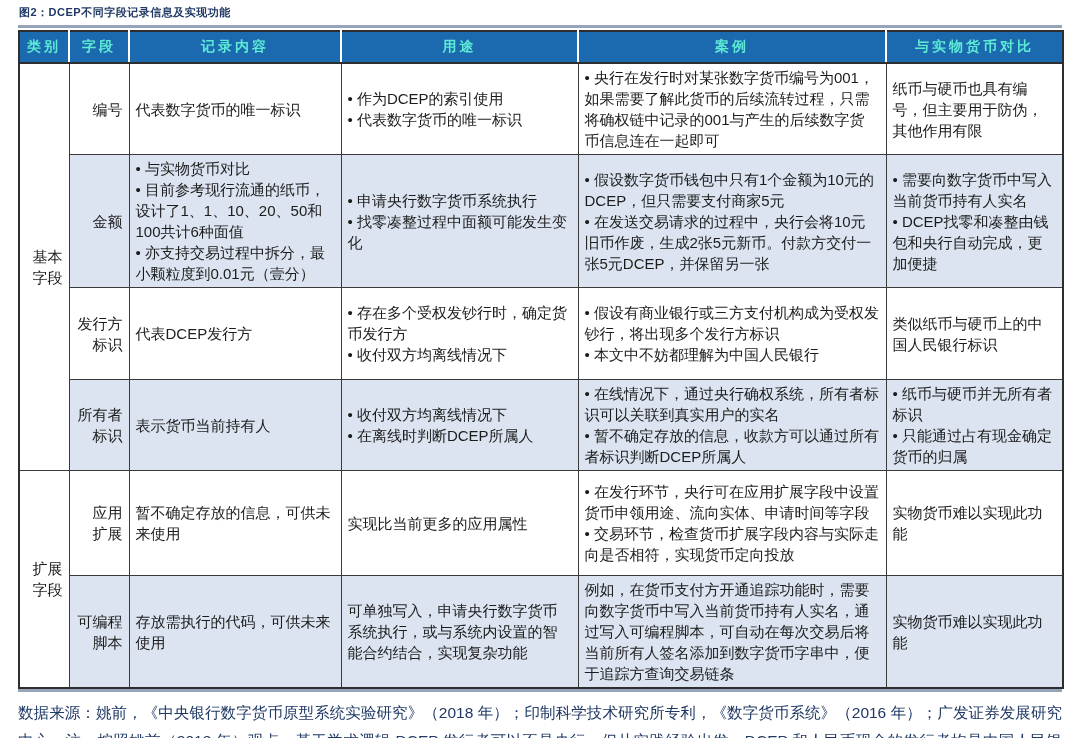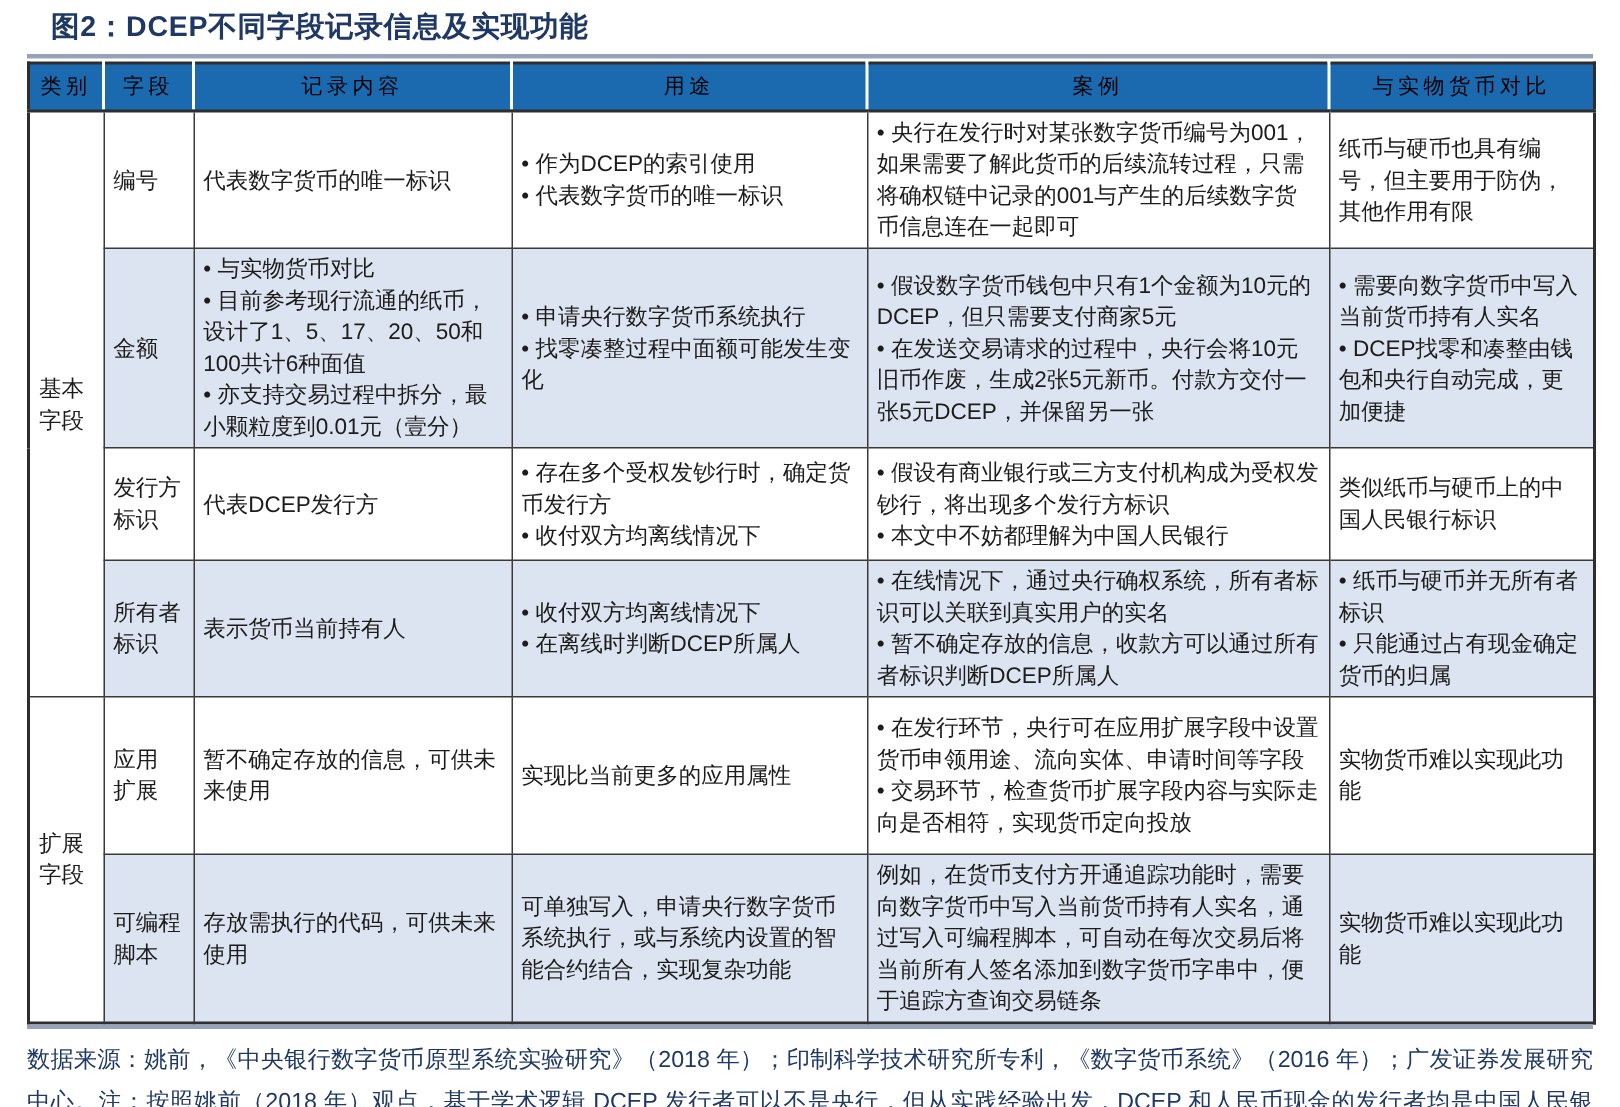--- a/index.html
+++ b/index.html
@@ -6,68 +6,68 @@
   body {
     width: 1080px; height: 738px;
     font-family: "Liberation Sans", sans-serif;
     color: #1c1c1c;
     overflow: hidden;
   }
   .page { padding: 3px 18px 0 18px; }
 
   .fig-title {
     color: #1f3864;
-    font-size: 19px;
+    font-size: 11px;
     font-weight: bold;
-    margin: 2px 0 5px 16px;
+    margin: 2px 0 5px 1px;
     letter-spacing: 0.5px;
   }
   .rule { height: 3px; background: #97a3b8; width: 1044px; }
   .rule.top { margin-bottom: 2px; }
   .rule.bottom { margin-top: 0px; }
 
   table.dcep {
     border-collapse: collapse;
     width: 1044px;
     table-layout: fixed;
     border: 2px solid #2e2e2e;
   }
   table.dcep th {
     background: #1b6ab0;
-    color: #000000;
+    color: #5eead4;
     font-size: 14px;
-    font-weight: normal;
+    font-weight: bold;
     letter-spacing: 3px;
     height: 26px;
     padding: 2px;
     border-bottom: 2px solid #2e2e2e;
   }
   table.dcep th + th { border-left: 2px solid #ffffff; }
 
   table.dcep td {
     border: 1px solid #3a3a3a;
     font-size: 15px;
     line-height: 1.4;
     padding: 3px 6px;
     vertical-align: middle;
     background: #ffffff;
   }
   table.dcep td div { margin: 0; }
 
   td.cat, td.field {
-    text-align: left;
+    text-align: right;
     white-space: pre-line;
     padding: 3px 2px;
   }
   td.cat { background: #ffffff !important; }
   tr.alt td { background: #dbe4f0; }
 
   tr.h80  { height: 80px; }
   tr.h123 { height: 123px; }
-  tr.h75  { height: 75px; }
+  tr.h75  { height: 92px; }
   tr.h85  { height: 85px; }
   tr.h105 { height: 105px; }
   tr.h110 { height: 110px; }
 
   .source {
     width: 1044px;
     color: #1f3864;
     font-size: 15.5px;
     line-height: 1.8;
     margin-top: 7px;
@@ -118,21 +118,21 @@
         </td>
         <td class="compare">
           <div>纸币与硬币也具有编号，但主要用于防伪，其他作用有限</div>
         </td>
       </tr>
 
       <tr class="alt h123">
         <td class="field">金额</td>
         <td class="record">
           <div>• 与实物货币对比</div>
-          <div>• 目前参考现行流通的纸币，设计了1、5、17、20、50和100共计6种面值</div>
+          <div>• 目前参考现行流通的纸币，设计了1、1、10、20、50和100共计6种面值</div>
           <div>• 亦支持交易过程中拆分，最小颗粒度到0.01元（壹分）</div>
         </td>
         <td class="usage">
           <div>• 申请央行数字货币系统执行</div>
           <div>• 找零凑整过程中面额可能发生变化</div>
         </td>
         <td class="case">
           <div>• 假设数字货币钱包中只有1个金额为10元的DCEP，但只需要支付商家5元</div>
           <div>• 在发送交易请求的过程中，央行会将10元旧币作废，生成2张5元新币。付款方交付一张5元DCEP，并保留另一张</div>
         </td>

